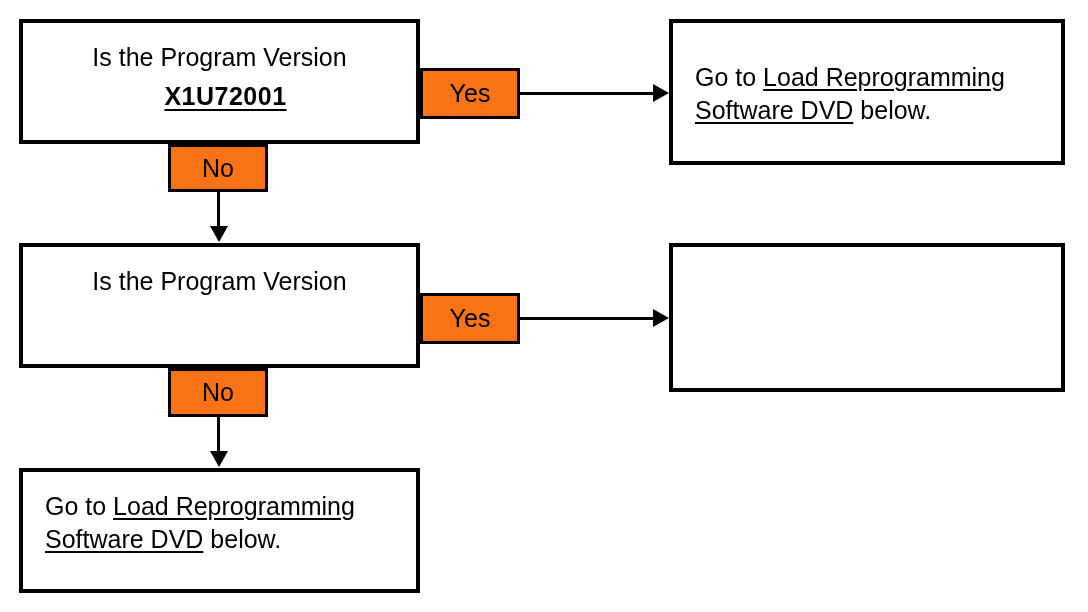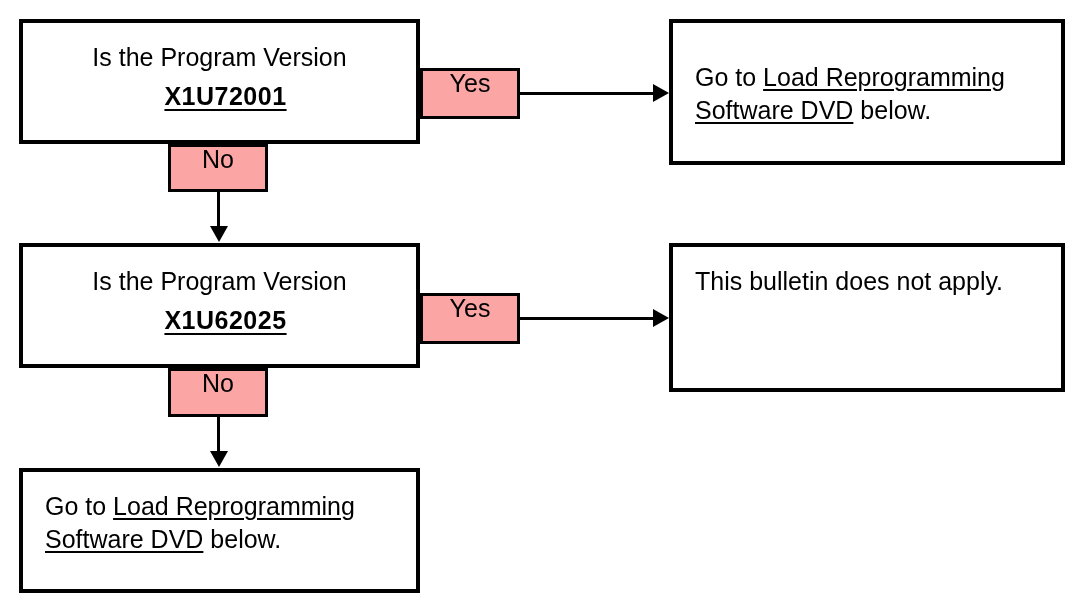--- a/index.html
+++ b/index.html
@@ -20,23 +20,23 @@
     position: absolute;
     box-sizing: border-box;
     border: 4px solid #000000;
     background: #ffffff;
     z-index: 3;
   }
   .label-box {
     position: absolute;
     box-sizing: border-box;
     border: 3px solid #000000;
-    background: #fca5a5;
+    background: #f97316;
     display: flex;
-    align-items: flex-start;
+    align-items: center;
     justify-content: center;
     z-index: 5;
   }
   .label-box span {
     font-size: 25px;
     line-height: 1;
   }
   .box-inner {
     position: absolute;
     left: 0;
@@ -130,34 +130,33 @@
   <div class="label-box" style="left:168px; top:144px; width:100px; height:48px;">
     <span>No</span>
   </div>
 
   <div class="vline" style="left:217px; top:192px; height:36px;"></div>
   <div class="arrow-down" style="left:210px; top:226px;"></div>
 
   <div class="box" style="left:19px; top:243px; width:401px; height:125px;">
     <div class="box-inner decision-text" style="top:22px;">
       <span class="decision-line1">Is the Program Version</span>
-      <span class="decision-version">X1U62025</span>
     </div>
   </div>
 
   <div class="label-box" style="left:420px; top:293px; width:100px; height:51px;">
     <span>Yes</span>
   </div>
 
   <div class="hline" style="left:520px; top:317px; width:136px;"></div>
   <div class="arrow-right" style="left:653px; top:309px;"></div>
 
   <div class="box" style="left:669px; top:243px; width:396px; height:149px;">
     <div class="box-inner para-text" style="top:18px; padding:0 22px;">
-      <span>This bulletin does not apply.</span><br>
+      <br>
       <br>
     </div>
   </div>
 
   <div class="label-box" style="left:168px; top:368px; width:100px; height:49px;">
     <span>No</span>
   </div>
 
   <div class="vline" style="left:217px; top:417px; height:36px;"></div>
   <div class="arrow-down" style="left:210px; top:451px;"></div>

